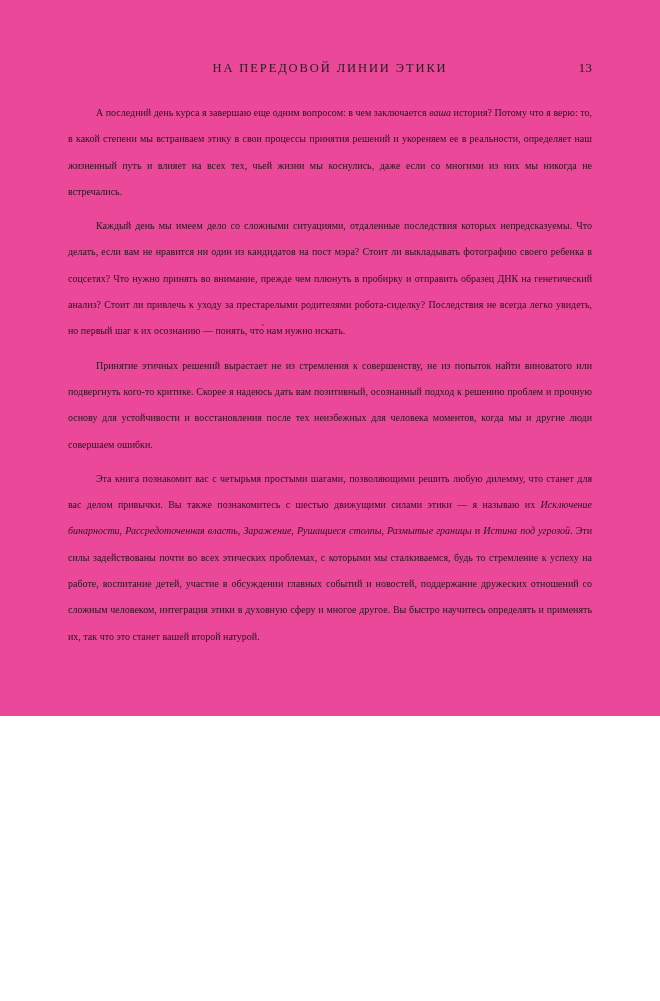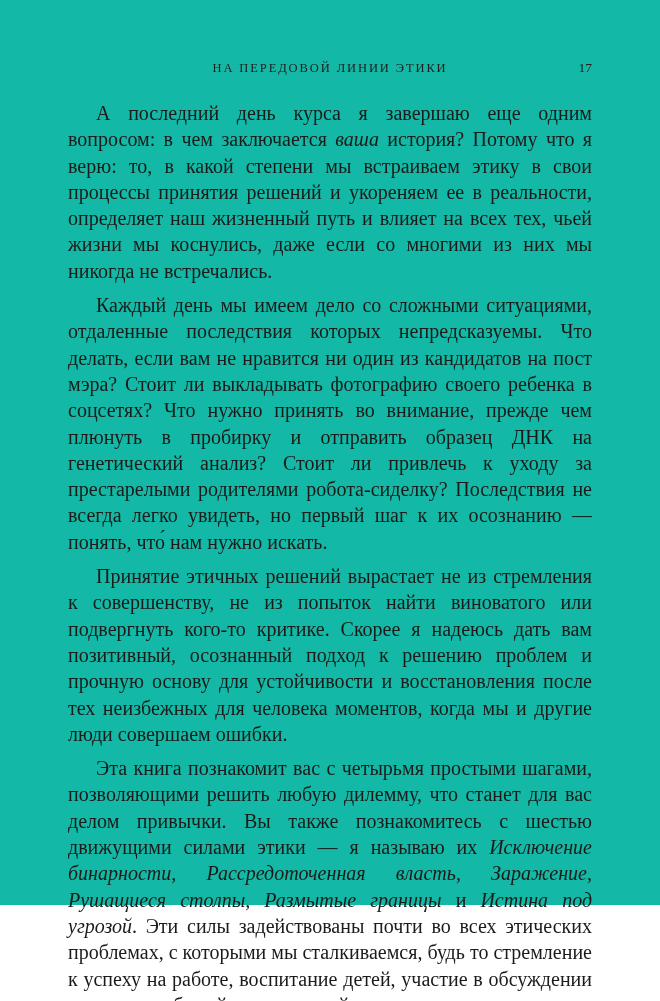--- a/index.html
+++ b/index.html
@@ -13,22 +13,22 @@
     font-family: "Liberation Serif", "DejaVu Serif", serif;
     color: #1a1a18;
     position: relative;
     overflow: hidden;
   }
   .page {
     position: absolute;
     left: 0;
     top: 0;
     width: 660px;
-    height: 905px;
-    background: #14b8a6;
+    height: 716px;
+    background: #ec4899;
   }
   .header {
     position: absolute;
     left: 68px;
     top: 60px;
     width: 524px;
     height: 22px;
     display: flex;
     align-items: baseline;
     justify-content: space-between;
@@ -50,42 +50,42 @@
     color: #20201e;
   }
   .body-text {
     position: absolute;
     left: 68px;
     top: 100px;
     width: 524px;
   }
   .para {
     margin: 0;
-    font-size: 20px;
+    font-size: 10px;
     line-height: 26.3px;
     text-align: justify;
     text-indent: 28px;
     color: #1b1b19;
     hyphens: manual;
   }
   .para + .para {
     margin-top: 8px;
   }
   .ital {
     font-style: italic;
   }
 </style>
 </head>
 <body>
 
 <div class="page">
 
   <div class="header">
     <div class="running-title">НА ПЕРЕДОВОЙ ЛИНИИ ЭТИКИ</div>
-    <div class="folio">17</div>
+    <div class="folio">13</div>
   </div>
 
   <div class="body-text">
     <p class="para"><span>А последний день курса я завершаю еще одним вопросом: в чем заключается </span><span class="ital">ваша</span><span> история? Потому что я верю: то, в какой степени мы встраиваем этику в свои процессы принятия решений и укореняем ее в реальности, определяет наш жизненный путь и влияет на всех тех, чьей жизни мы коснулись, даже если со многими из них мы никогда не встречались.</span></p>
     <p class="para"><span>Каждый день мы имеем дело со сложными ситуациями, отдаленные последствия которых непредсказуемы. Что делать, если вам не нравится ни один из кандидатов на пост мэра? Стоит ли выкладывать фотографию своего ребенка в соцсетях? Что нужно принять во внимание, прежде чем плюнуть в пробирку и отправить образец ДНК на генетический анализ? Стоит ли привлечь к уходу за престарелыми родителями робота-сиделку? Последствия не всегда легко увидеть, но первый шаг к их осознанию — понять, что́ нам нужно искать.</span></p>
     <p class="para"><span>Принятие этичных решений вырастает не из стремления к совершенству, не из попыток найти виноватого или подвергнуть кого-то критике. Скорее я надеюсь дать вам позитивный, осознанный подход к решению проблем и прочную основу для устойчивости и восстановления после тех неизбежных для человека моментов, когда мы и другие люди совершаем ошибки.</span></p>
     <p class="para"><span>Эта книга познакомит вас с четырьмя простыми шагами, позволяющими решить любую дилемму, что станет для вас делом привычки. Вы также познакомитесь с шестью движущими силами этики — я называю их </span><span class="ital">Исключение бинарности, Рассредоточенная власть, Заражение, Рушащиеся столпы, Размытые границы</span><span> и </span><span class="ital">Истина под угрозой</span><span>. Эти силы задействованы почти во всех этических проблемах, с которыми мы сталкиваемся, будь то стремление к успеху на работе, воспитание детей, участие в обсуждении главных событий и новостей, поддержание дружеских отношений со сложным человеком, интеграция этики в духовную сферу и многое другое. Вы быстро научитесь определять и применять их, так что это станет вашей второй натурой.</span></p>
   </div>
 
 </div>

